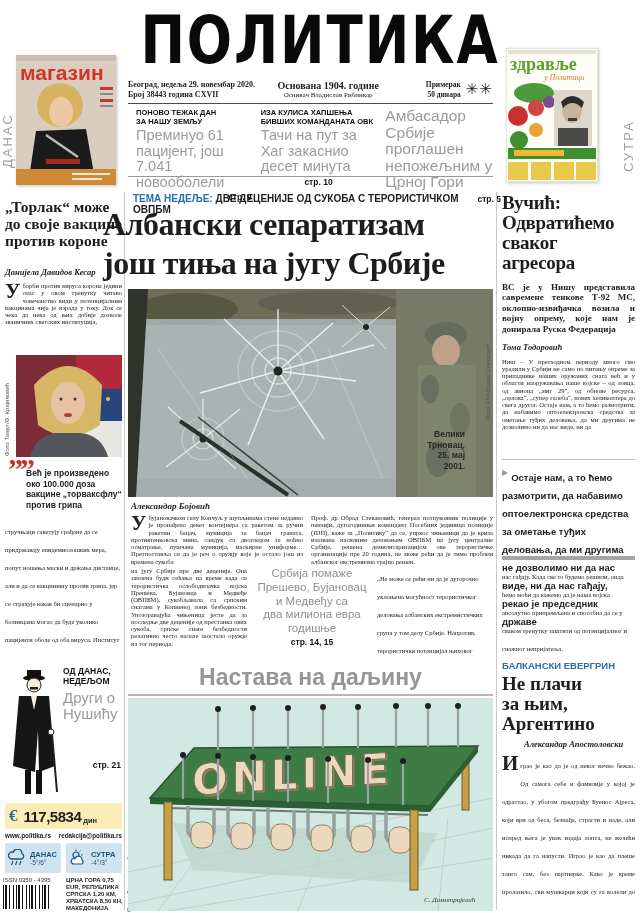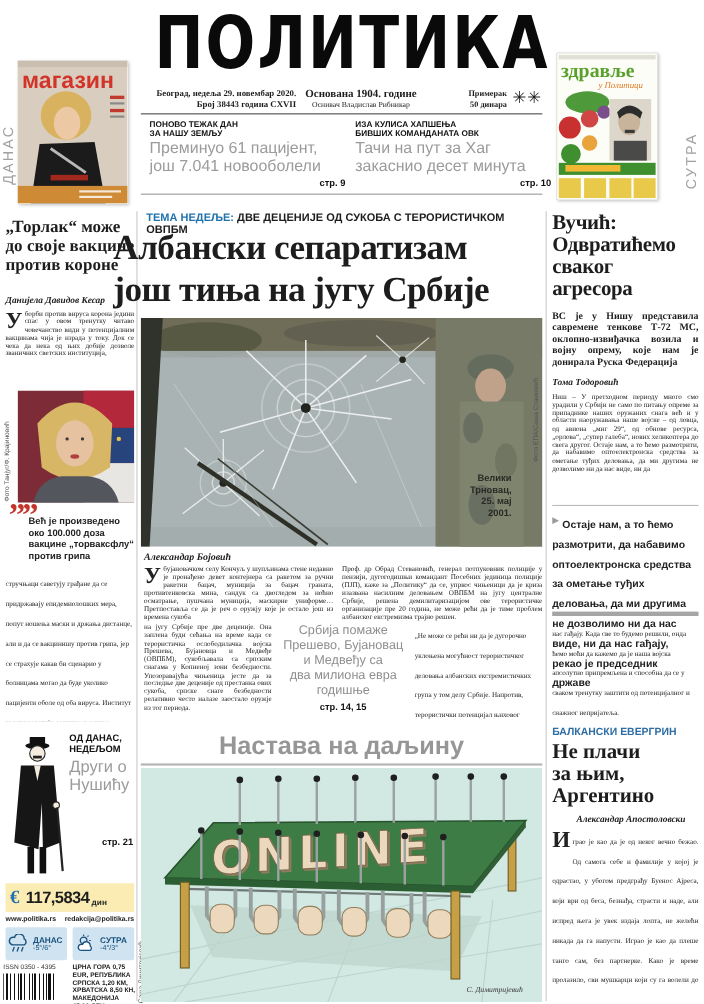--- a/index.html
+++ b/index.html
@@ -79,21 +79,21 @@
       <rect x="2" y="100" width="88" height="11" fill="#3f8f2f"></rect>
       <rect x="8" y="102" width="50" height="6" fill="#f2b833"></rect>
       <rect x="2" y="114" width="20" height="18" fill="#e8c94a"></rect>
       <rect x="25" y="114" width="20" height="18" fill="#e8c94a"></rect>
       <rect x="48" y="114" width="20" height="18" fill="#e8c94a"></rect>
       <rect x="70" y="114" width="20" height="18" fill="#e8c94a"></rect>
     </svg>
   </div>
 
   <div class="abs" style="left:128px;top:80px;width:365px;display:flex;">
-    <div style="flex:1.2;font-weight:bold;font-size:8px;line-height:1.3;text-align:right;">
+    <div style="flex:1.2;font-weight:bold;font-size:8px;line-height:1.3;">
       <div>Београд, недеља 29. новембар 2020.</div>
       <div>Број 38443 година CXVII</div>
     </div>
     <div style="flex:1;text-align:center;">
       <div style="font-weight:bold;font-size:10px;">Основана 1904. године</div>
       <div style="font-size:7px;">Оснивач Владислав Рибникар</div>
     </div>
     <div style="flex:0.9;display:flex;justify-content:flex-end;gap:5px;">
       <div style="font-weight:bold;font-size:7.5px;line-height:1.3;text-align:right;">
         <div>Примерак</div>
@@ -108,21 +108,25 @@
     <div style="flex:1;">
       <div class="kicker pre">ПОНОВО ТЕЖАК ДАН
 ЗА НАШУ ЗЕМЉУ</div>
       <div class="gray-title" style="margin-top:2px;">Преминуо 61 пацијент, још 7.041 новооболели</div>
       <div class="pageref" style="text-align:right;margin-top:2px;">стр. 9</div>
     </div>
     <div style="flex:1;">
       <div class="kicker pre">ИЗА КУЛИСА ХАПШЕЊА
 БИВШИХ КОМАНДАНАТА ОВК</div>
       <div class="gray-title" style="margin-top:2px;">Тачи на пут за Хаг закаснио десет минута</div>
-      <div class="pageref" style="text-align:right;margin-top:2px;">стр. 10</div>
+      <div class="pageref" style="text-align:center;margin-top:2px;">стр. 10</div>
+    </div>
+    <div style="flex:1;">
+      <div class="gray-title" style="font-size:15.5px;">Амбасадор Србије проглашен непожељним у Црној Гори</div>
+      <div class="pageref" style="text-align:right;margin-top:3px;">стр. 5</div>
     </div>
   </div>
   <div class="abs rule" style="left:128px;top:176px;width:365px;background:#999;"></div>
 
   <div class="abs vrule" style="left:124px;top:192px;height:718px;"></div>
   <div class="abs vrule" style="left:496px;top:192px;height:718px;"></div>
 
   <div class="abs sans" style="left:133px;top:193px;width:360px;font-size:10px;font-weight:bold;">
     <span style="color:#2173ad;">ТЕМА НЕДЕЉЕ:</span>
     <span>ДВЕ ДЕЦЕНИЈЕ ОД СУКОБА С ТЕРОРИСТИЧКОМ ОВПБМ</span>
@@ -242,21 +246,21 @@
   <div class="abs" style="left:5px;top:520px;width:117px;height:136px;overflow:hidden;">
     <span class="just body-txt" style="display:inline;">стручњаци саветују грађане да се придржавају епидемиолошких мера, попут ношења маски и држања дистанце, али и да се вакцинишу против грипа, јер се страхује какав би сценарио у болницама могао да буде уколико пацијенти оболе од оба вируса. Институт за вирусологију, вакцине и серуме „Торлак“ ове године је после паузе од 15 година произвео домаћу вакцину против грипа, а постоје индиције да би управо ова институција са неким од иностраних произвођача вакцина против ковида 19 могла, уз улагање у погоне, да се укључи временом и у тај посао.</span>
     
   </div>
 
   <div class="abs" style="left:502px;top:193px;width:133px;">
     <div class="serif pre" style="font-weight:bold;font-size:19px;line-height:1.06;letter-spacing:-0.3px;">Вучић:
 Одвратићемо
 сваког
 агресора</div>
-    <div class="serif just" style="margin-top:8px;font-weight:bold;font-size:9px;line-height:1.18;">ВС је у Нишу представила савремене тенкове Т-72 МС, оклопно-извиђачка возила и војну опрему, које нам је донирала Руска Федерација</div>
+    <div class="serif just" style="margin-top:8px;font-weight:bold;font-size:9px;line-height:1.18;">ВС је у Нишу представила савремене тенкове Т-92 МС, оклопно-извиђачка возила и војну опрему, које нам је донирала Руска Федерација</div>
     <div class="byline" style="margin-top:7px;">Тома Тодоровић</div>
     <div class="just body-txt" style="margin-top:6px;">Ниш – У претходном периоду много смо урадили у Србији не само по питању опреме за припаднике наших оружаних снага већ и у области наоружавања наше војске – од ловца, од авиона „миг 29“, од обнове ресурса, „орлова“, „супер галеба“, нових хеликоптера до свега другог. Остаје нам, а то ћемо размотрити, да набавимо оптоелектронска средства за ометање туђих деловања, да ми другима не дозволимо ни да нас виде, ни да</div>
   </div>
   <div class="abs rule" style="left:502px;top:459px;width:133px;background:#bbb;"></div>
   <div class="abs" style="left:502px;top:467px;width:133px;">
     <span style="float:left;color:#9a9a9a;font-size:8px;margin:1px 3px 0 0;">▶</span>
     <span class="pull-quote">Остаје нам, а то ћемо размотрити, да набавимо оптоелектронска средства за ометање туђих деловања, да ми другима не дозволимо ни да нас виде, ни да нас гађају, рекао је председник државе</span>
   </div>
   <div class="abs" style="left:502px;top:556px;width:133px;height:4px;background:#a5a5a5;"></div>
   <div class="abs" style="left:502px;top:565px;width:133px;height:88px;overflow:hidden;">

